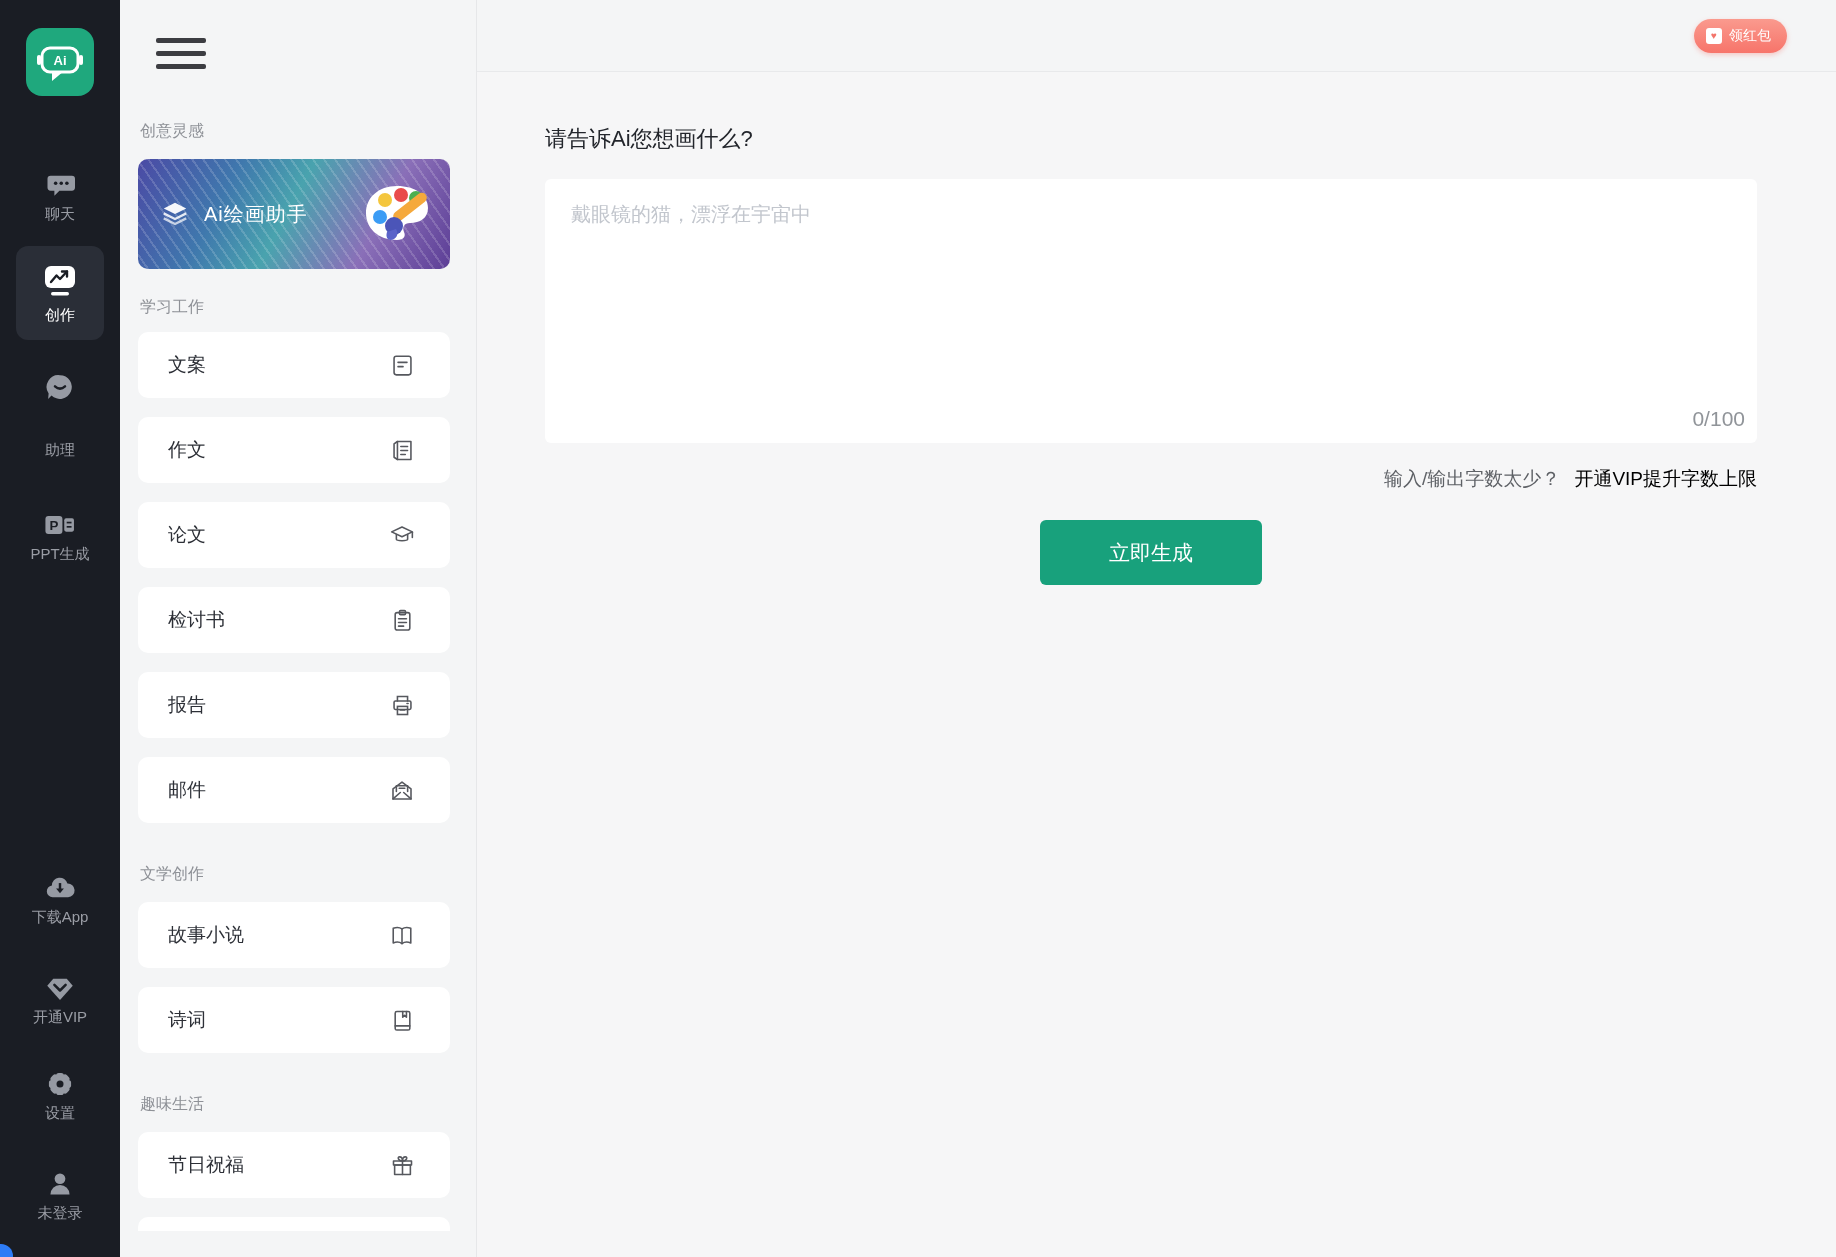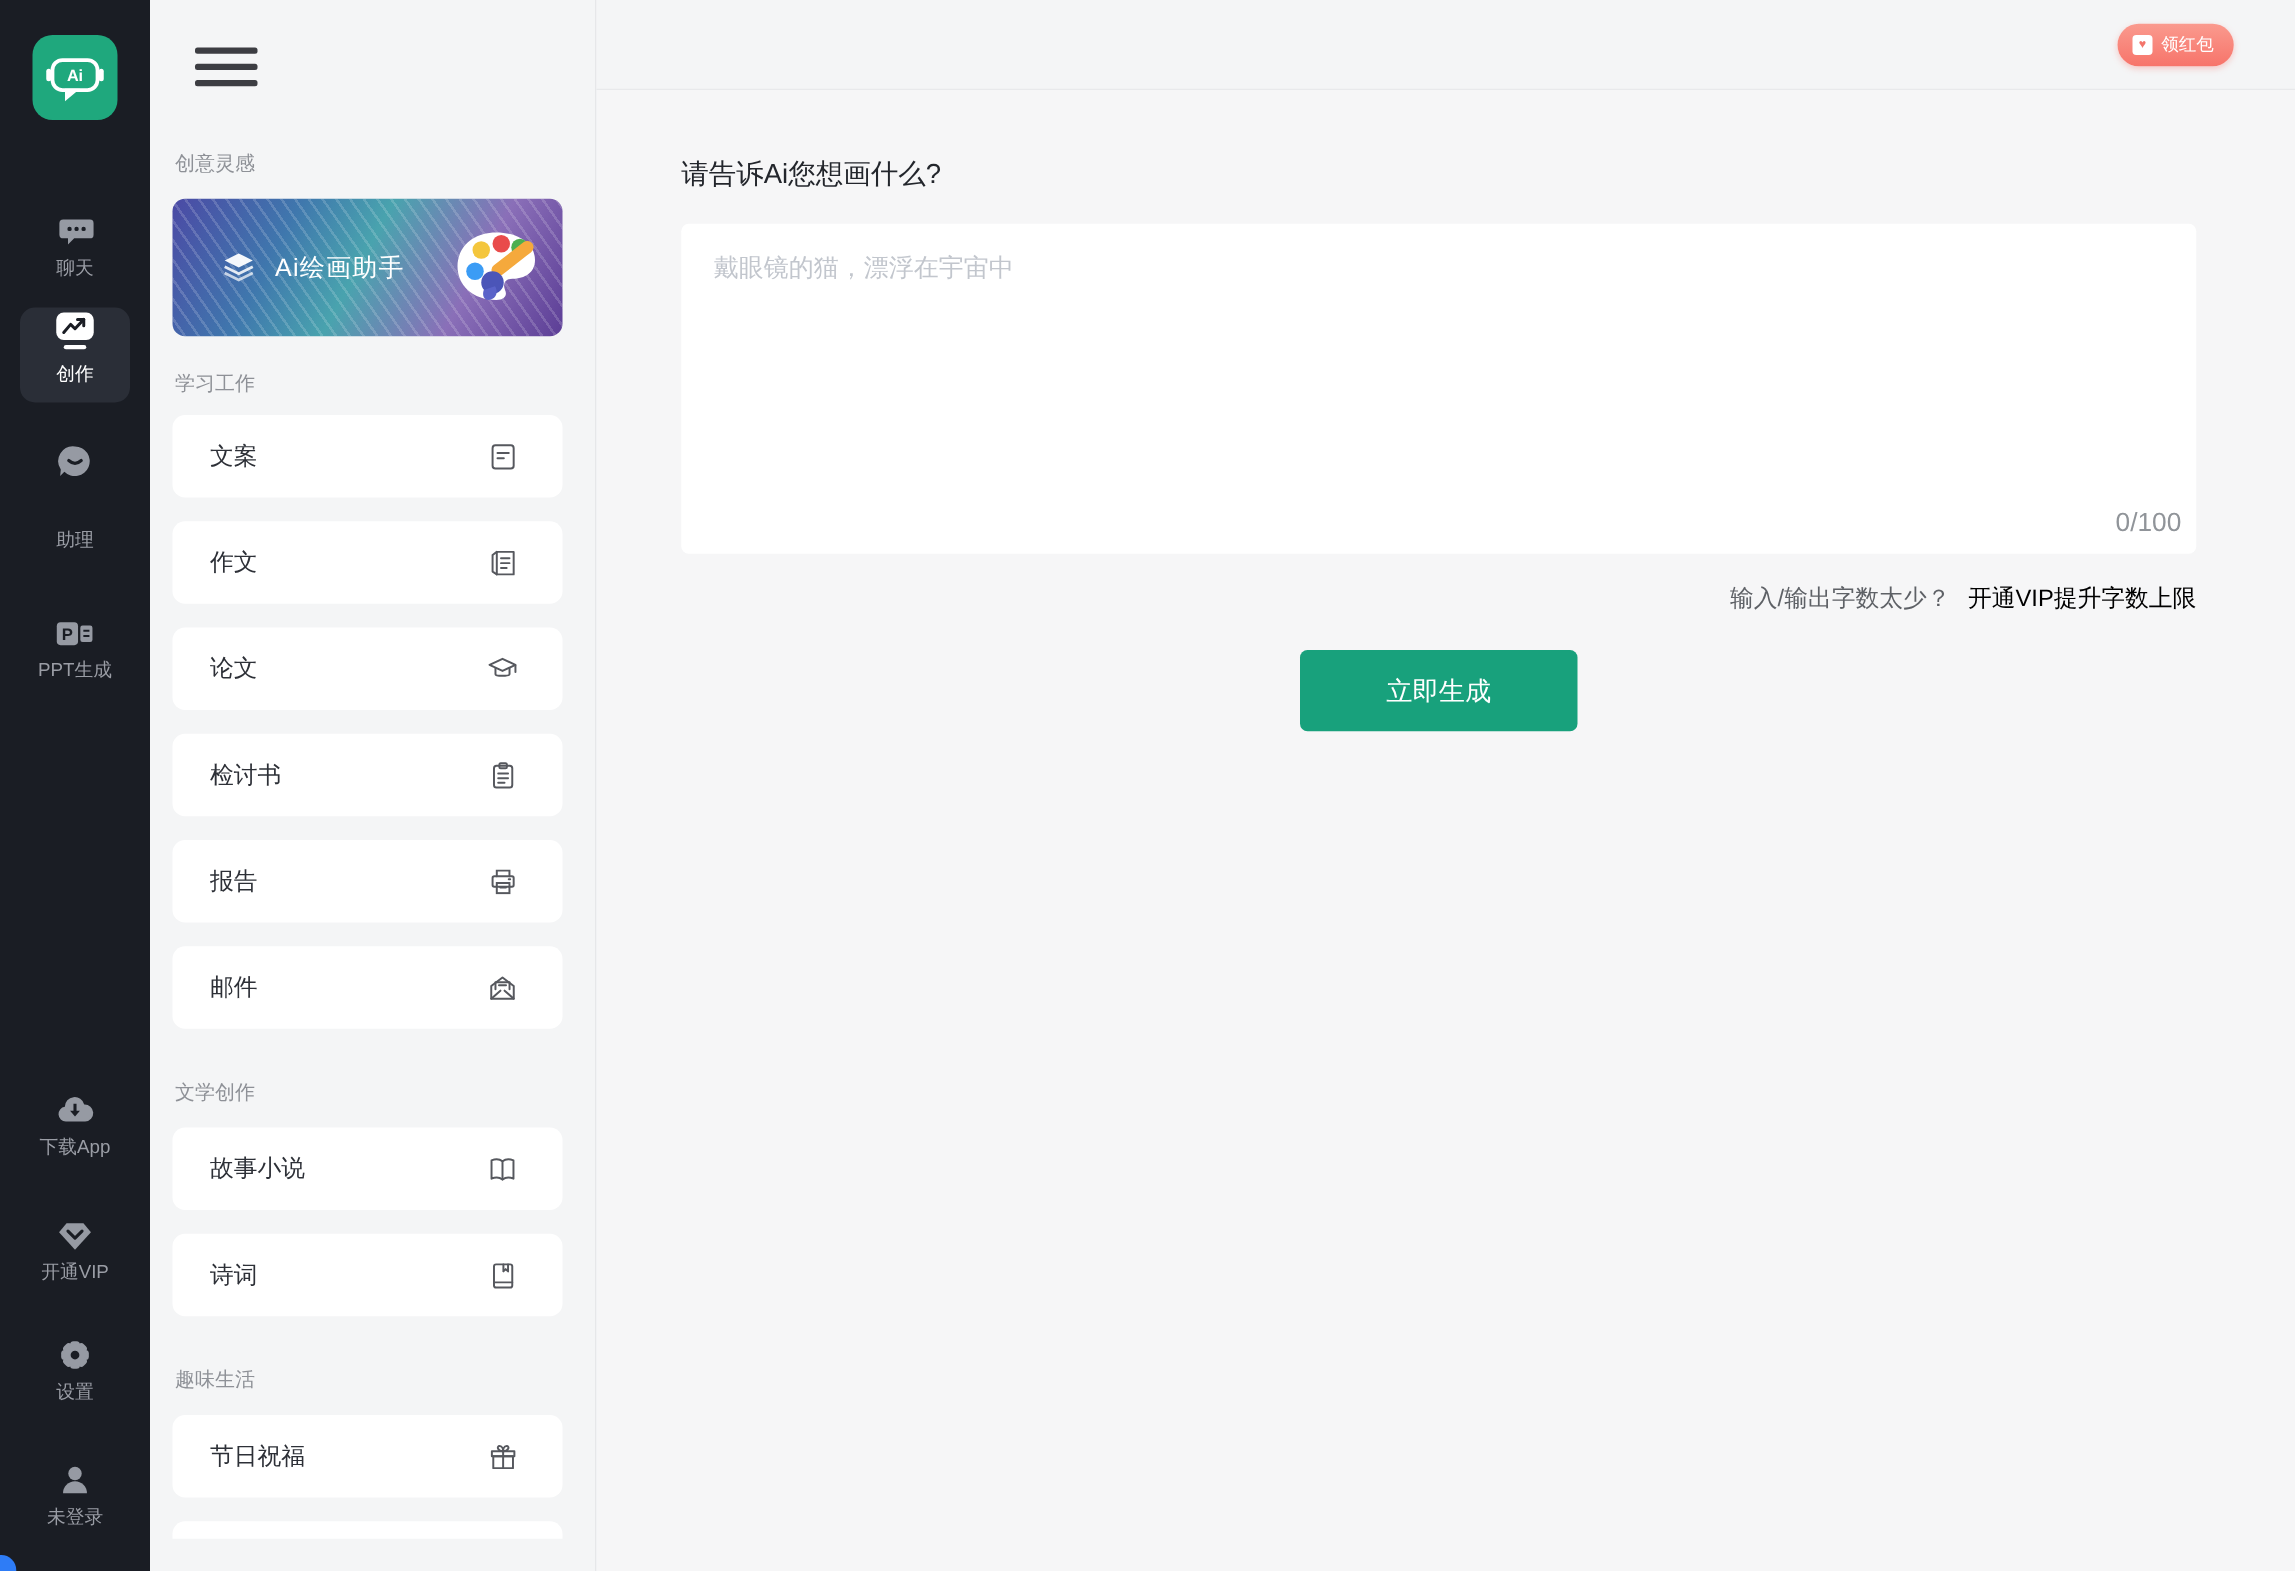--- a/index.html
+++ b/index.html
@@ -8,38 +8,38 @@
   .app { display:flex; width:1836px; height:1257px; position:relative; }
 
   
   .rail { width:120px; background:#1a1d24; display:flex; flex-direction:column;
     align-items:center; flex-shrink:0; position:relative; z-index:3; }
   .logo { width:68px; height:68px; margin-top:28px; background:#1fa87d;
     border-radius:16px; display:flex; align-items:center; justify-content:center; }
   .rail-item { display:flex; flex-direction:column; align-items:center; gap:5px;
     color:#9a9da5; font-size:15px; cursor:pointer; }
   .rail-item .ric { height:30px; display:flex; align-items:center; justify-content:center; }
-  .rail-active-box { width:88px; height:76px; margin-top:22px; background:#2a2e37;
+  .rail-active-box { width:88px; height:94px; margin-top:22px; background:#2a2e37;
     border-radius:12px; display:flex; flex-direction:column; align-items:center;
-    gap:6px; color:#ffffff; font-size:15px; cursor:pointer; }
+    justify-content:center; gap:6px; color:#ffffff; font-size:15px; cursor:pointer; }
   .rail-spacer { flex:1; }
 
   
   .sidebar { width:357px; background:#f4f5f6; border-right:1px solid #e6e7e9;
     flex-shrink:0; padding:0 0 0 18px; position:relative; z-index:2; overflow:hidden; }
   .hamburger { margin:38px 0 0 18px; width:50px; cursor:pointer; }
   .hamburger .bar { height:5px; background:#3c3d42; border-radius:2px; margin-bottom:8px; }
   .sec-title { color:#8e9197; font-size:16px; margin:0 0 0 2px; }
   .sec-title.first { margin-top:52px; }
   .banner { width:312px; height:110px; margin-top:17px; border-radius:10px;
     position:relative; overflow:hidden; cursor:pointer;
     background:linear-gradient(118deg,#4b4aa5 0%,#3f77ad 28%,#49a3ae 48%,#8a6fb8 74%,#5c3e96 100%); }
   .banner .streaks { position:absolute; inset:-40px;
     background:repeating-linear-gradient(55deg, rgba(255,255,255,0.16) 0 2px, rgba(255,255,255,0) 2px 9px); }
-  .banner-row { position:absolute; inset:0; display:flex; align-items:center; padding-left:38px; }
+  .banner-row { position:absolute; inset:0; display:flex; align-items:center; padding-left:22px; }
   .banner-title { color:#ffffff; font-size:20px; margin-left:14px; letter-spacing:1px; }
   .palette-wrap { position:absolute; right:16px; top:50%; transform:translateY(-50%); }
   .cards { margin-top:14px; }
   .card { width:312px; height:66px; background:#ffffff; border-radius:10px;
     margin-bottom:19px; display:flex; align-items:center; justify-content:space-between;
     padding:0 34px 0 30px; cursor:pointer; }
   .card .label { color:#2d3037; font-size:19px; }
   .card-sliver { width:312px; height:14px; background:#ffffff; border-radius:10px 10px 0 0; }
   .gap28 { height:28px; }
   .gap22 { height:22px; }

